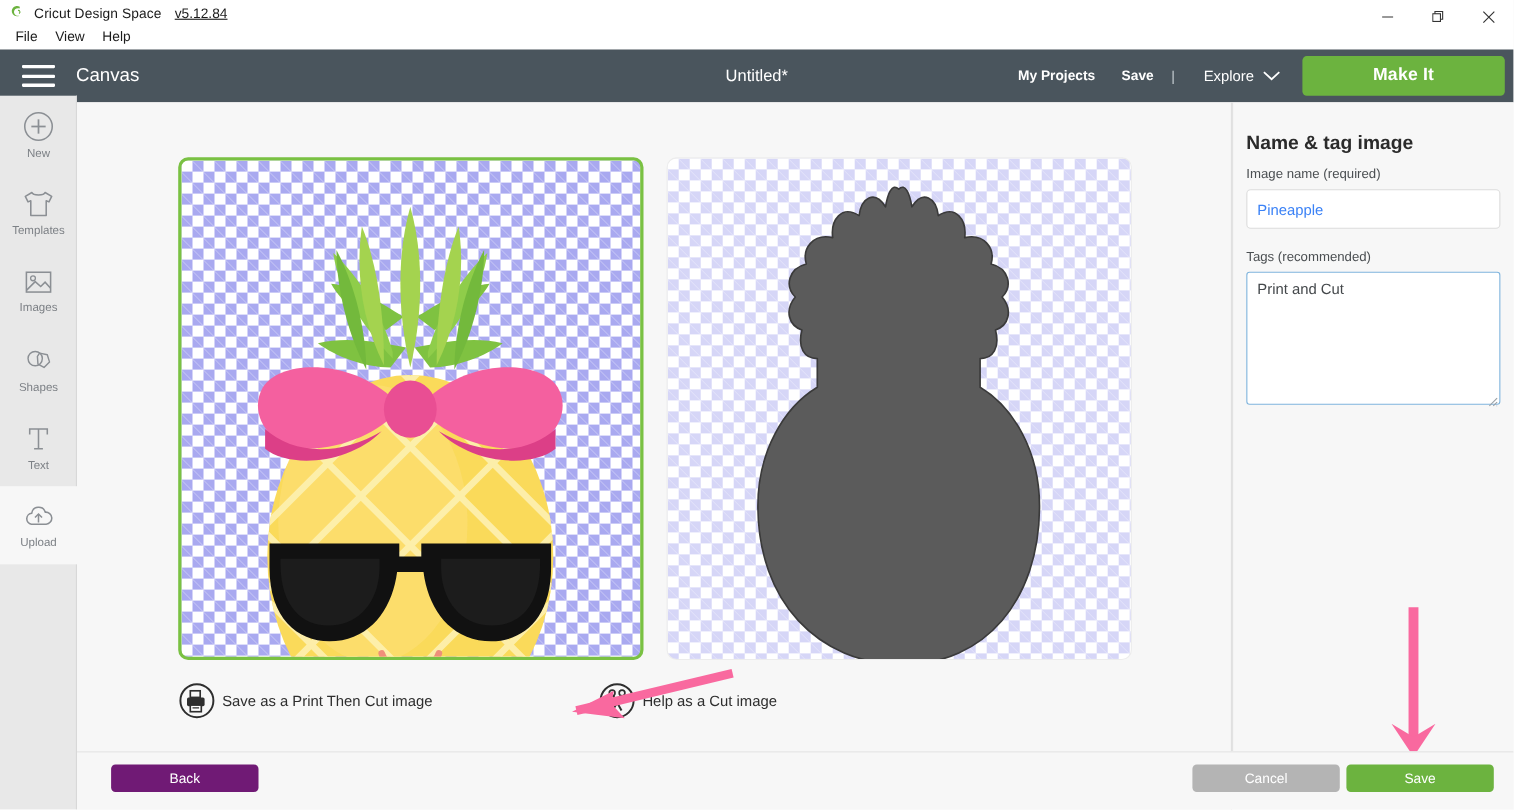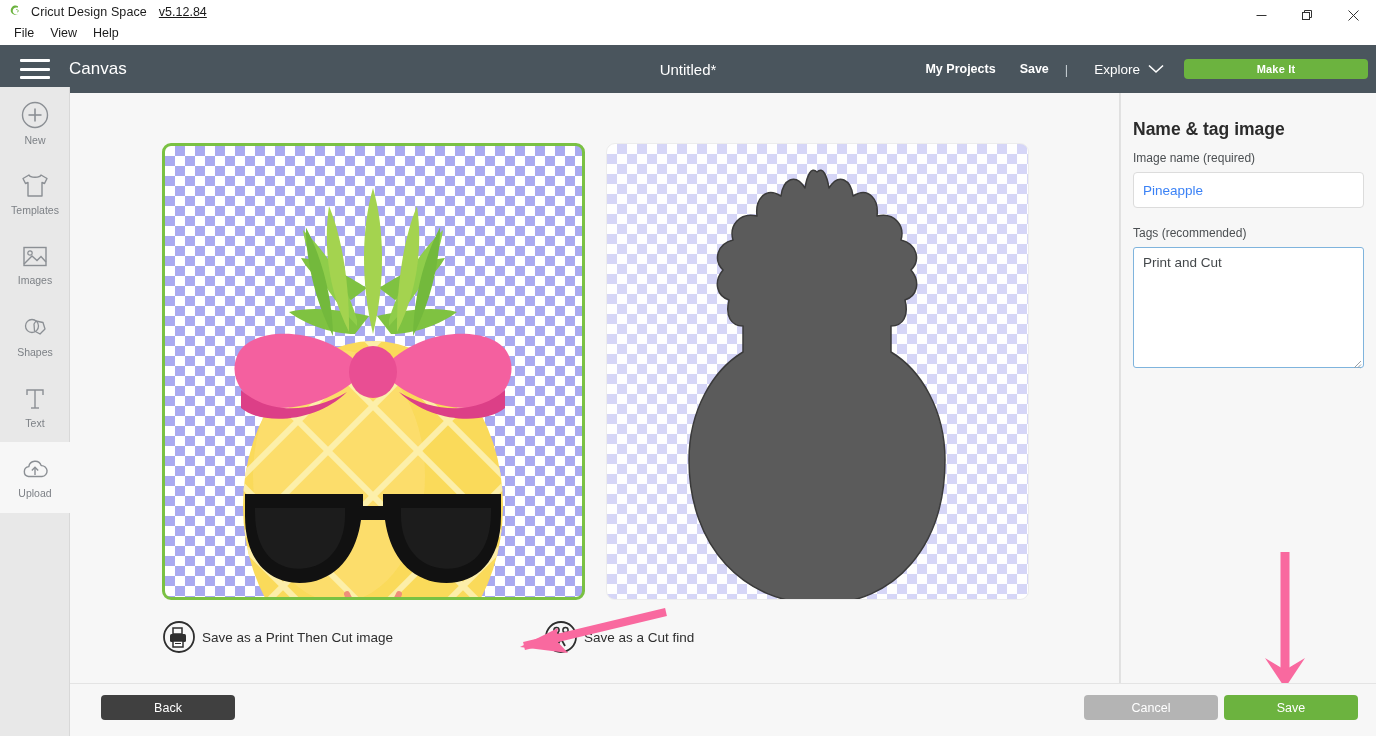--- a/index.html
+++ b/index.html
@@ -59,22 +59,22 @@
   }
   .abr-link {
     font-size: 12.5px; color: #ffffff; font-weight: bold; padding: 0 12px; cursor: pointer;
   }
   .abr-sep { color: #c4ccd1; font-size: 13px; padding: 0 4px; }
   .abr-explore {
     display: flex; align-items: center; gap: 8px; padding: 0 10px 0 22px; cursor: pointer;
   }
   .abr-explore .txt { font-size: 13.5px; color: #ffffff; }
   .make-it {
-    background: #6cb33f; color: #ffffff; font-weight: bold; font-size: 11px;
-    border: none; border-radius: 4px; height: 20px; width: 184px;
+    background: #6cb33f; color: #ffffff; font-weight: bold; font-size: 16px;
+    border: none; border-radius: 4px; height: 36px; width: 184px;
     margin-left: 10px; margin-right: 8px; cursor: pointer; letter-spacing: .2px;
   }
 
   
   .sidebar {
     position: absolute; top: 87px; left: 0; width: 70px; bottom: 0;
     background: #e8e8e8; border-right: 1px solid #d8d8d8;
   }
   .side-item {
     width: 70px; height: 71px; display: flex; flex-direction: column;
@@ -144,21 +144,21 @@
   
   .footer {
     position: absolute; left: 70px; right: 0; bottom: 0; height: 53px;
     background: #f7f7f7; border-top: 1px solid #e4e4e4;
   }
   .btn {
     position: absolute; top: 11px; height: 25px; border: none; border-radius: 4px;
     font-size: 12.5px; color: #ffffff; cursor: pointer;
     font-family: "Liberation Sans", sans-serif;
   }
-  .btn-back { left: 31px; width: 134px; background: #404040; }
+  .btn-back { left: 31px; width: 134px; background: #701a75; }
   .btn-cancel { right: 158px; width: 134px; background: #b4b4b4; }
   .btn-save { right: 18px; width: 134px; background: #6cb33f; }
 </style>
 </head>
 <body>
 
 <div id="app">
 
   <div class="titlebar">
     <div class="title-left">
@@ -391,21 +391,21 @@
           </svg>
         </div>
         <div class="opt-row" style="left:-62px; top:477px;">
           <svg class="opt-icon" viewBox="0 0 34 34">
             <circle cx="17" cy="17" r="15" fill="none" stroke="#2e2e2e" stroke-width="1.8"></circle>
             <circle cx="12.5" cy="10" r="2.6" fill="none" stroke="#2e2e2e" stroke-width="1.5"></circle>
             <circle cx="21.5" cy="10" r="2.6" fill="none" stroke="#2e2e2e" stroke-width="1.5"></circle>
             <line x1="13.5" y1="12.4" x2="21" y2="26" stroke="#2e2e2e" stroke-width="1.8"></line>
             <line x1="20.5" y1="12.4" x2="13" y2="26" stroke="#2e2e2e" stroke-width="1.8"></line>
           </svg>
-          <span class="opt-label">Save as a Cut find</span>
+          <span class="opt-label">Help as a Cut image</span>
         </div>
       </div>
 
     </div>
 
     <svg class="anno" style="left:440px; top:515px;" width="160" height="55" viewBox="0 0 160 55">
       <path d="M156,4 L14,38" stroke="#f9699f" stroke-width="8" stroke-linecap="butt"></path>
       <path d="M10,39 L48,20 L46,32 L58,45 Z" fill="#f9699f"></path>
     </svg>
   </div>

